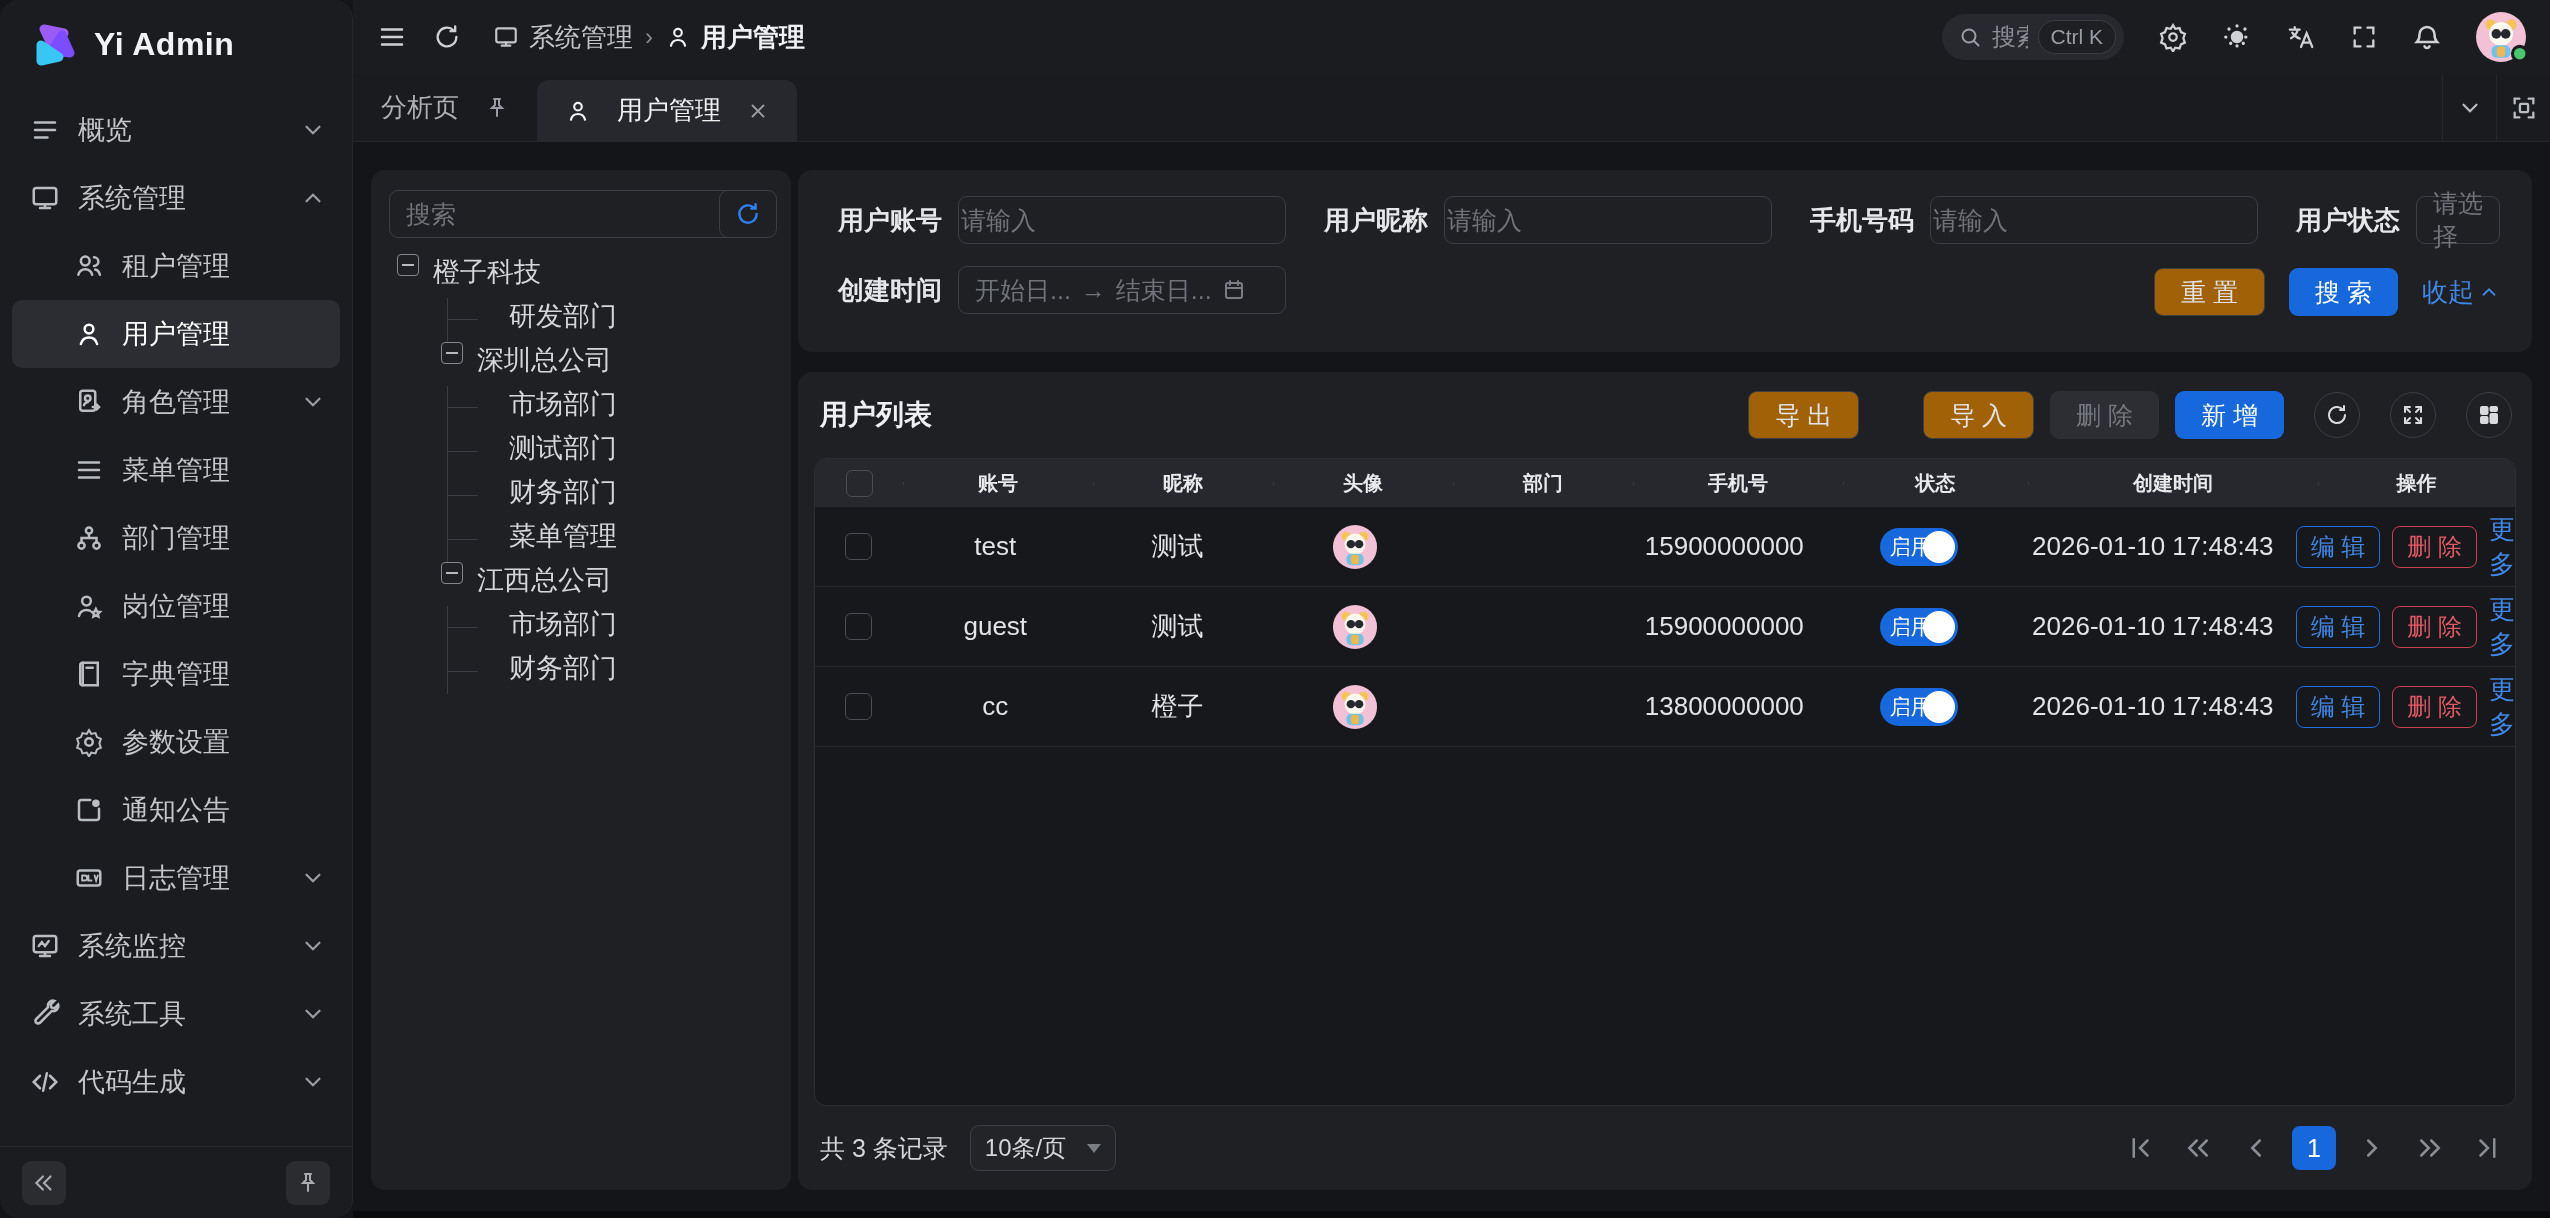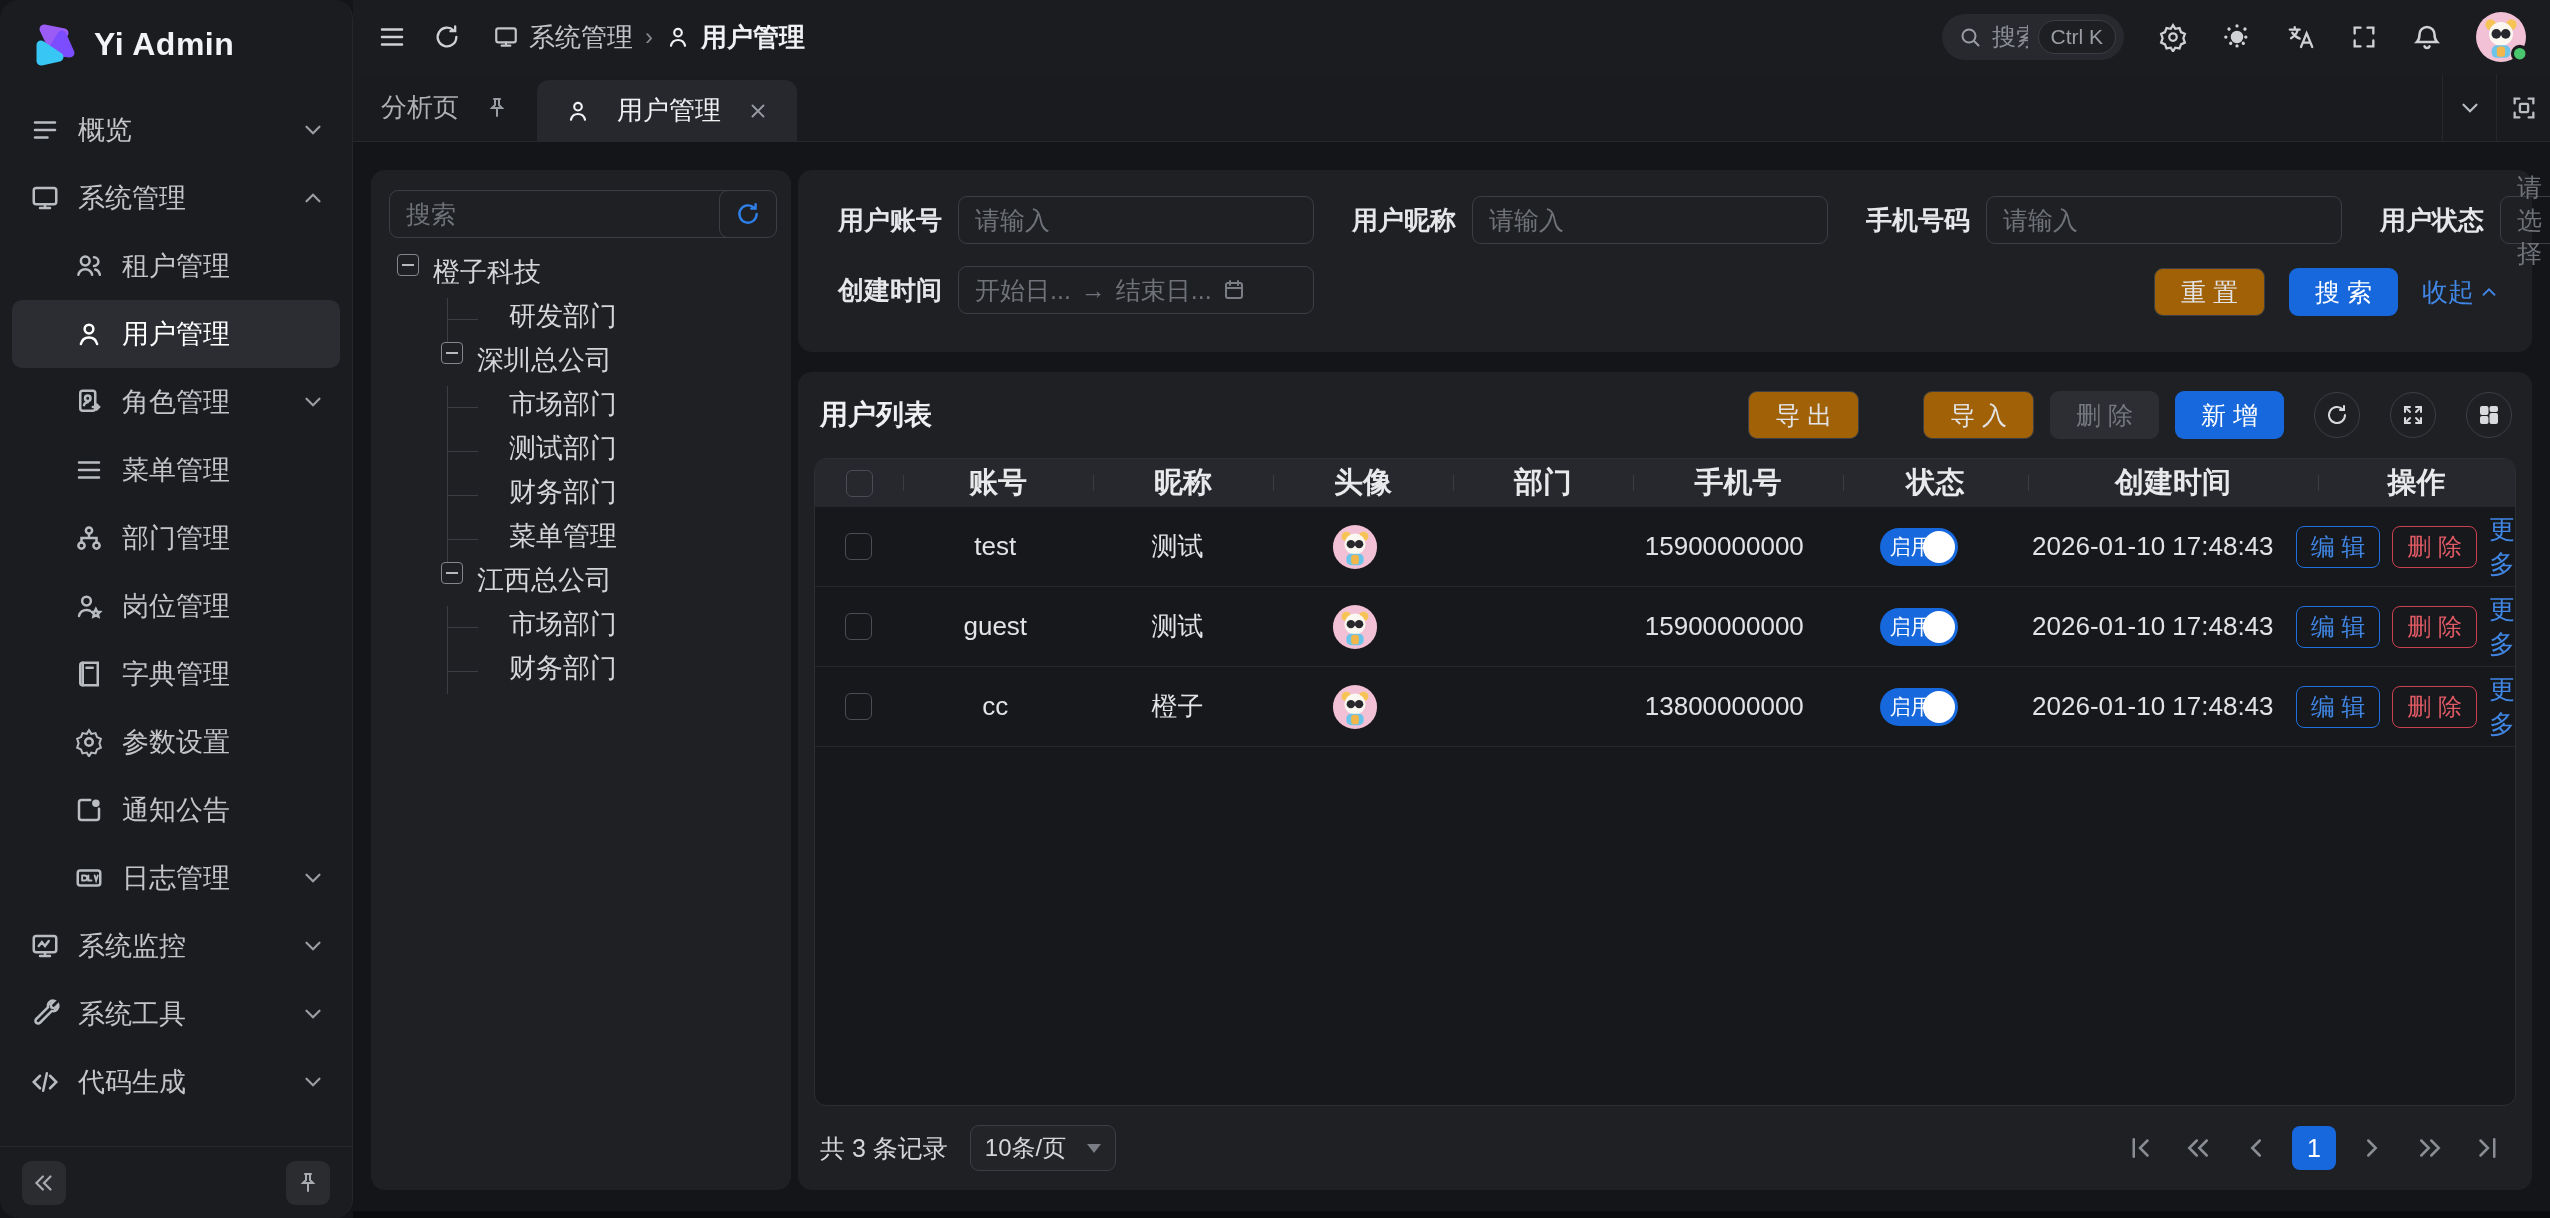--- a/index.html
+++ b/index.html
@@ -76,21 +76,21 @@
   .pad0 { padding-left:8px; } .pad1 { padding-left:52px; }
   .pad2 { padding-left:58px; }
   .connector { width:48px; height:44px; border-left:1px solid #3a3d43; position:relative; flex:none; margin-right:14px; }
   .connector::after { content:""; position:absolute; left:0; top:21px; width:30px; height:1px; background:#3a3d43; }
 
   
   .f-grid { display:grid; grid-template-columns:repeat(4,1fr); column-gap:30px; row-gap:22px; }
   .f-field { display:flex; align-items:center; gap:16px; }
   .f-label { width:112px; text-align:right; font-weight:bold; color:#e6e7e9; flex:none; white-space:nowrap; }
   .f-input { flex:1; height:48px; border:1px solid #3b3e44; border-radius:9px; background:transparent;
-    color:#dfe1e4; font-size:25px; padding:0 16px; outline:none; min-width:0; }
+    color:#dfe1e4; font-size:25px; padding:0 2px; outline:none; min-width:0; }
   .f-input::placeholder { color:#6f7278; }
   .f-select, .f-range { flex:1; height:48px; border:1px solid #3b3e44; border-radius:9px; display:flex;
     align-items:center; padding:0 16px; color:#6f7278; font-size:25px; cursor:pointer; gap:10px; }
   .f-select .ph { flex:1; }
   .f-actions { position:absolute; right:32px; bottom:36px; display:flex; align-items:center; gap:24px; }
   .btn { height:48px; border-radius:9px; display:flex; align-items:center; justify-content:center;
     font-size:25px; cursor:pointer; padding:0 26px; white-space:nowrap; }
   .btn-default { background:#a16207; border:1px solid #3b3e44; color:#e2e3e6;margin-left:48px; }
   .btn-primary { background:#1668dc; color:#ffffff; }
   .btn-disabled { background:#2c2e33; color:#75787e; cursor:not-allowed; }
@@ -98,21 +98,21 @@
 
   
   .tc-toolbar { height:86px; display:flex; align-items:center; padding:0 20px 0 22px; gap:16px; flex:none; }
   .tc-title { font-size:28px; font-weight:bold; color:#eff0f2; margin-right:auto; }
   .icon-btn { width:46px; height:46px; border-radius:50%; border:1px solid #3b3e44; color:#d8dade;
     display:flex; align-items:center; justify-content:center; cursor:pointer; margin-left:14px; }
   .tbl-wrap { flex:1; margin:0 16px; border:1px solid #2c2e33; border-radius:12px; background:#17181c;
     overflow:hidden; display:flex; flex-direction:column; }
   .t-row { display:flex; align-items:center; }
   .t-head { background:#26282d; height:48px; flex:none; font-weight:bold; color:#e8e9eb; }
-  .t-head .t-cell { position:relative; font-size:29px; }
+  .t-head .t-cell { position:relative; font-size:20px; }
   .t-head .t-cell + .t-cell::before { content:""; position:absolute; left:0; top:12px; bottom:12px;
     width:1px; background:#3a3c42; }
   .t-cell { display:flex; align-items:center; justify-content:center; }
   .c0{width:88px;} .c1{width:190px;} .c2{width:180px;} .c3{width:180px;} .c4{width:180px;}
   .c5{width:210px;} .c6{width:185px;} .c7{width:290px;} .c8{flex:1;}
   .t-data { height:80px; border-bottom:1px solid #26282d; flex:none; color:#e2e3e6; }
   .cbx { width:27px; height:27px; border:1.5px solid #4a4d53; border-radius:6px; cursor:pointer; }
   .toggle { width:78px; height:38px; border-radius:999px; background:#1668dc; position:relative;
     display:flex; align-items:center; cursor:pointer; }
   .toggle .tg-label { color:#fff; font-size:21px; margin-left:10px; }

